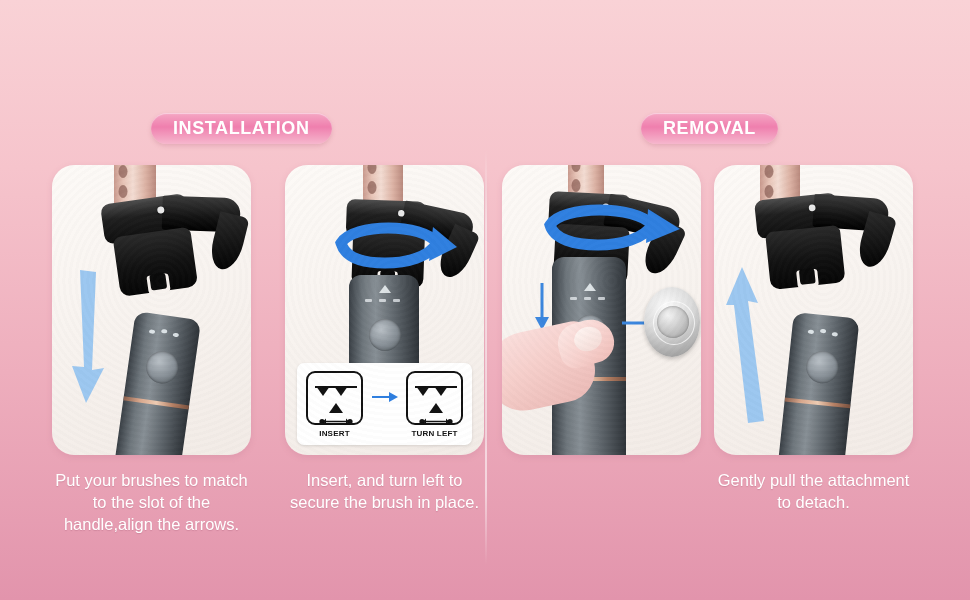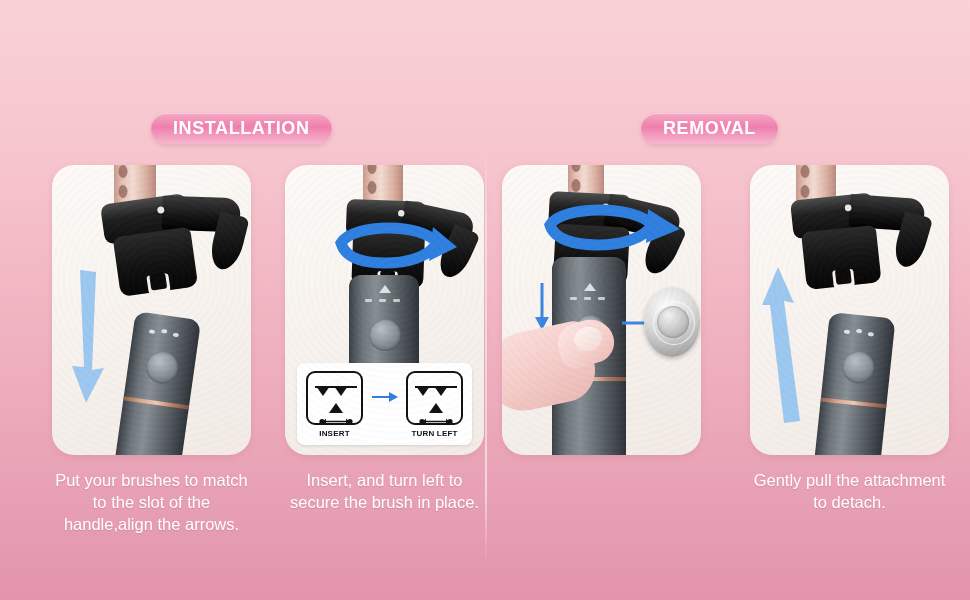--- a/index.html
+++ b/index.html
@@ -41,21 +41,21 @@
   
   .divider {
     position:absolute; left:485px; top:150px;
     width:2px; height:415px;
     background:linear-gradient(180deg, rgba(255,255,255,0) 0%, rgba(255,255,255,.55) 18%, rgba(255,255,255,.55) 82%, rgba(255,255,255,0) 100%);
   }
 
   
   .panel { position:absolute; top:165px; width:199px; }
   .p1 { left:52px; }  .p2 { left:262px;margin-left:23px; }
-  .p3 { left:502px; } .p4 { left:750px; }
+  .p3 { left:502px; } .p4 { left:714px; }
 
   .card {
     position:relative;
     width:199px; height:290px;
     border-radius:22px;
     background:linear-gradient(160deg,#fdfaf7 0%, #f7f2ee 55%, #f2ebe6 100%);
     overflow:hidden;
     box-shadow:0 2px 6px rgba(170,100,125,.18);
   }
   .card::after{

